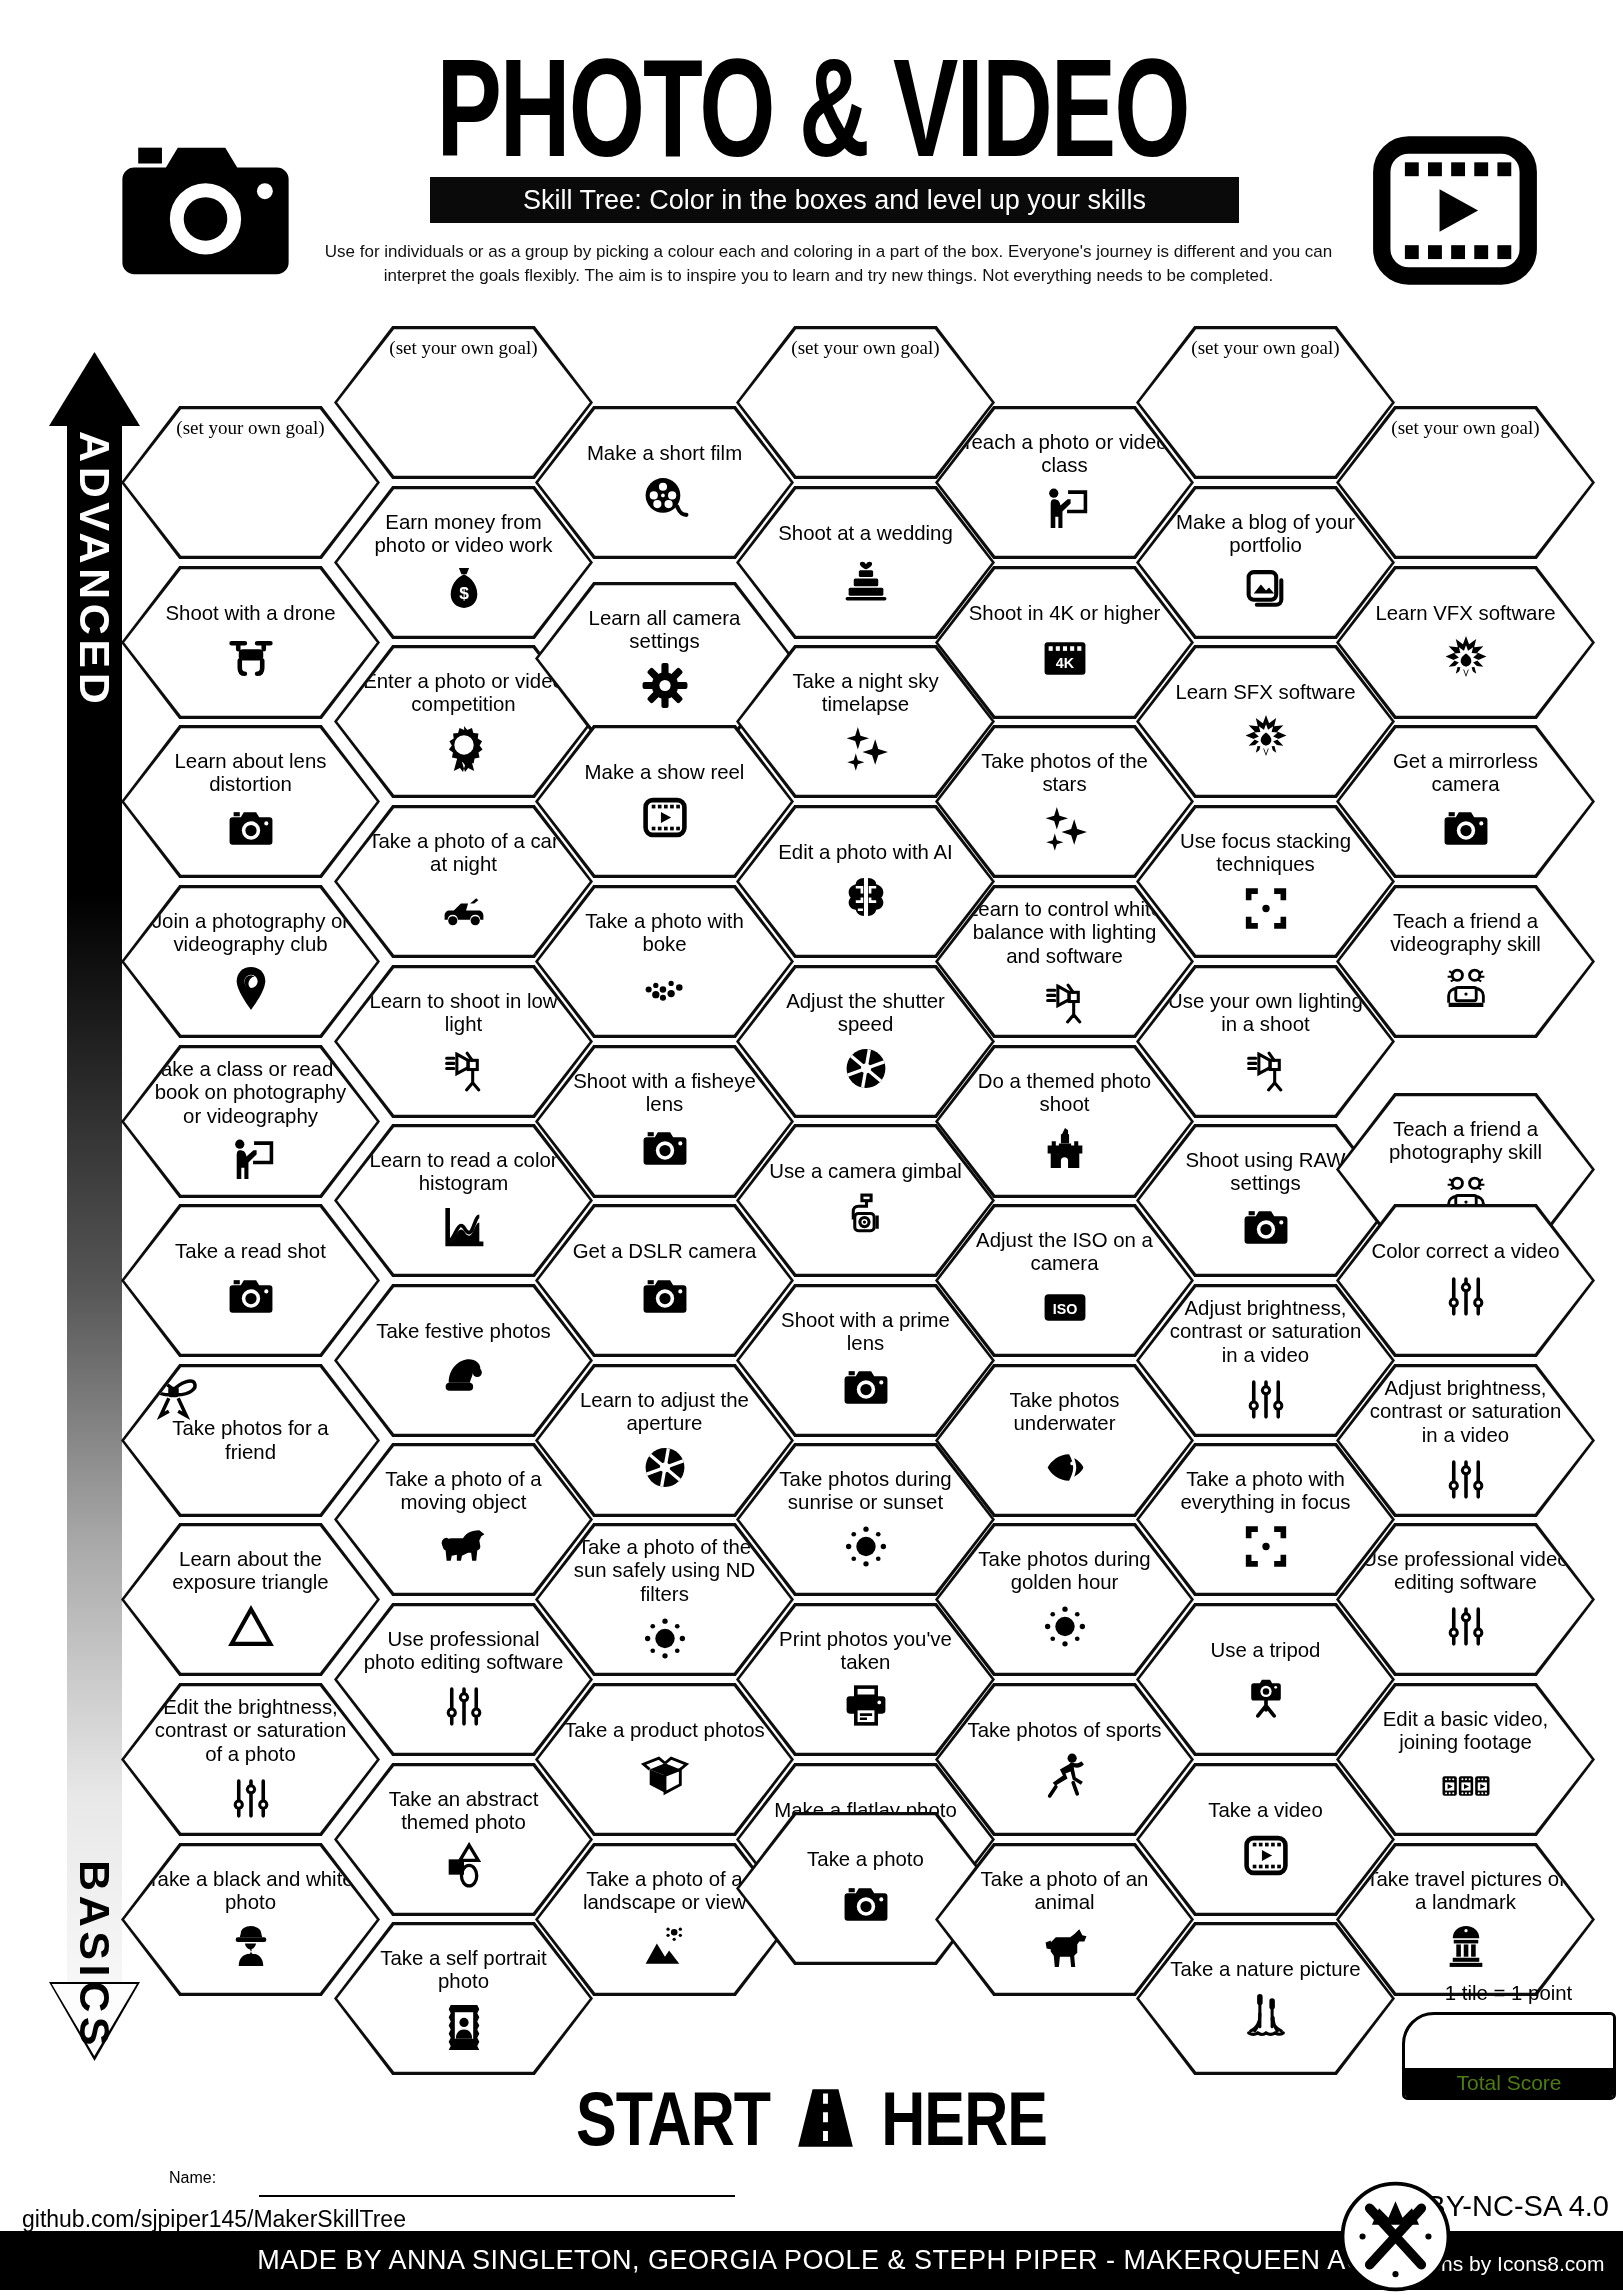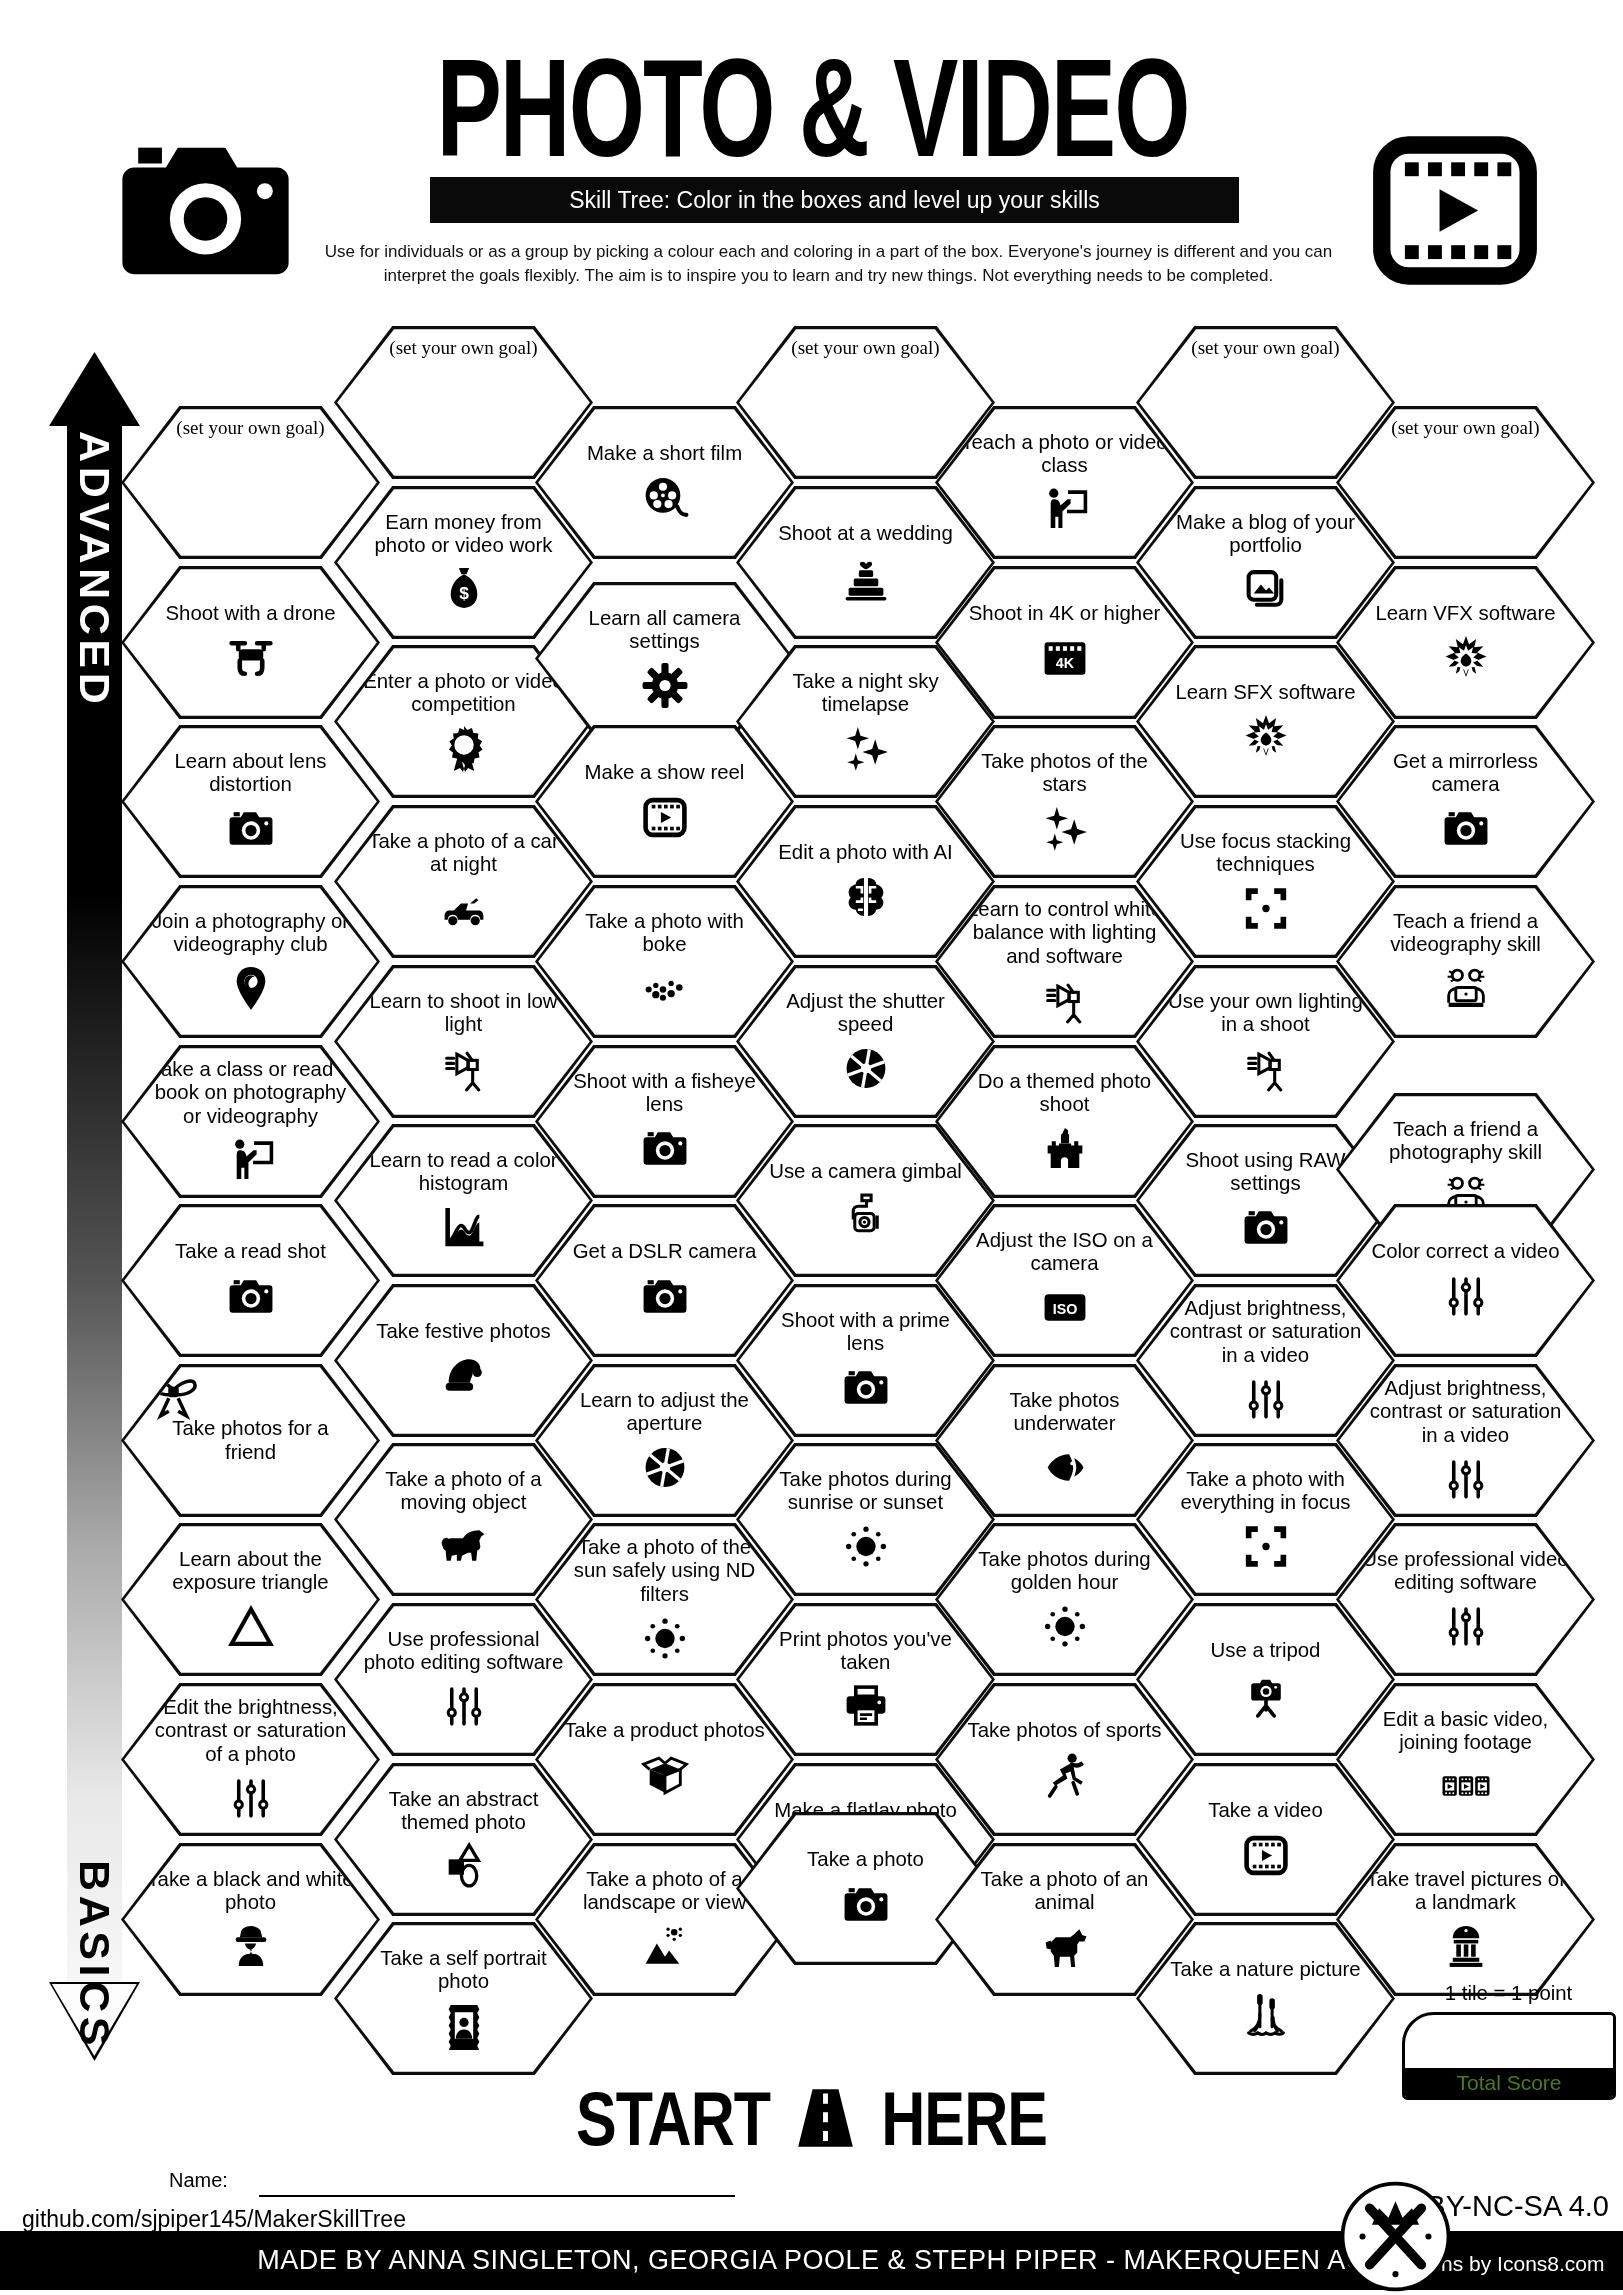--- a/index.html
+++ b/index.html
@@ -8,21 +8,21 @@
 
   
   #camera-logo { position:absolute; left:69px; top:116px; width:273px; height:190px; }
   #film-logo   { position:absolute; left:1344px; top:118px; width:222px; height:185px; }
   #camera-logo svg, #film-logo svg { width:100%; height:100%; }
   #title { position:absolute; left:396px; top:28px; width:833px; text-align:center;
            font-size:98px; font-weight:bold; letter-spacing:-1.9px; white-space:nowrap;
            transform:scaleY(1.42); transform-origin:top center; color:#000; }
   #subtitle-bar { position:absolute; left:430px; top:177px; width:809px; height:46px;
            background:#0a0a0a; color:#fff; display:flex; align-items:center; justify-content:center;
-           font-size:23px; letter-spacing:0px; }
+           font-size:27px; letter-spacing:0px; }
   #description { position:absolute; left:324px; top:240px; width:1009px; text-align:center;
            font-size:17px; line-height:1.42; color:#111; }
 
   
   #level-arrow { position:absolute; left:49px; top:352px; width:91px; height:1772px; }
   .arrow-head-top { position:absolute; left:0; top:0; width:91px; height:74px; background:#000;
            clip-path:polygon(50% 0,100% 100%,0 100%); }
   .arrow-shaft { position:absolute; left:18px; top:73px; width:55px; height:1559px;
            background:linear-gradient(180deg,#000 0%,#000 30%,#555 55%,#aaa 72%,#e8e8e8 88%,#f7f7f7 100%); }
   .arrow-head-bot-border { position:absolute; left:0; top:1630px; width:91px; height:79px; background:#000;
@@ -57,21 +57,21 @@
 
   
   #tile-note { position:absolute; left:1402px; top:1982px; width:213px; text-align:center;
          font-size:20.4px; color:#000; }
   #score-box { position:absolute; left:1402px; top:2012px; width:214px; height:88px;
          border:3.7px solid #000; border-radius:32px 5.6px 5.6px 5.6px; background:#fff; overflow:hidden; }
   #score-bar { position:absolute; left:0; bottom:0; width:100%; height:29px; background:#000;
          color:#4d7c0f; font-size:21px; display:flex; align-items:center; justify-content:center; }
 
   
-  #name-row { position:absolute; left:169px; top:2169px; font-size:20px; color:#000; }
+  #name-row { position:absolute; left:169px; top:2169px; font-size:16px; color:#000; }
   #name-line { position:absolute; left:259px; top:2195px; width:476px; border-bottom:2.8px solid #000; }
   #github-text { position:absolute; left:22px; top:2206px; font-size:23px; color:#000; }
   #cc-text { position:absolute; right:14px; top:2190px; font-size:29px; color:#000; }
   #footer-bar { position:absolute; left:0; top:2231px; width:1623px; height:59px; background:#000; }
   #credit-text { position:absolute; left:0; top:2245px; width:1623px; text-align:center;
          color:#fff; font-size:27px; letter-spacing:0.5px; }
   #icons-credit { position:absolute; right:18.5px; top:2252px; color:#fff; font-size:21px; }
   #mq-logo { position:absolute; left:1339px; top:2180px; width:113px; height:113px; z-index:5; }
   #mq-logo svg { width:100%; height:100%; }
 </style>

